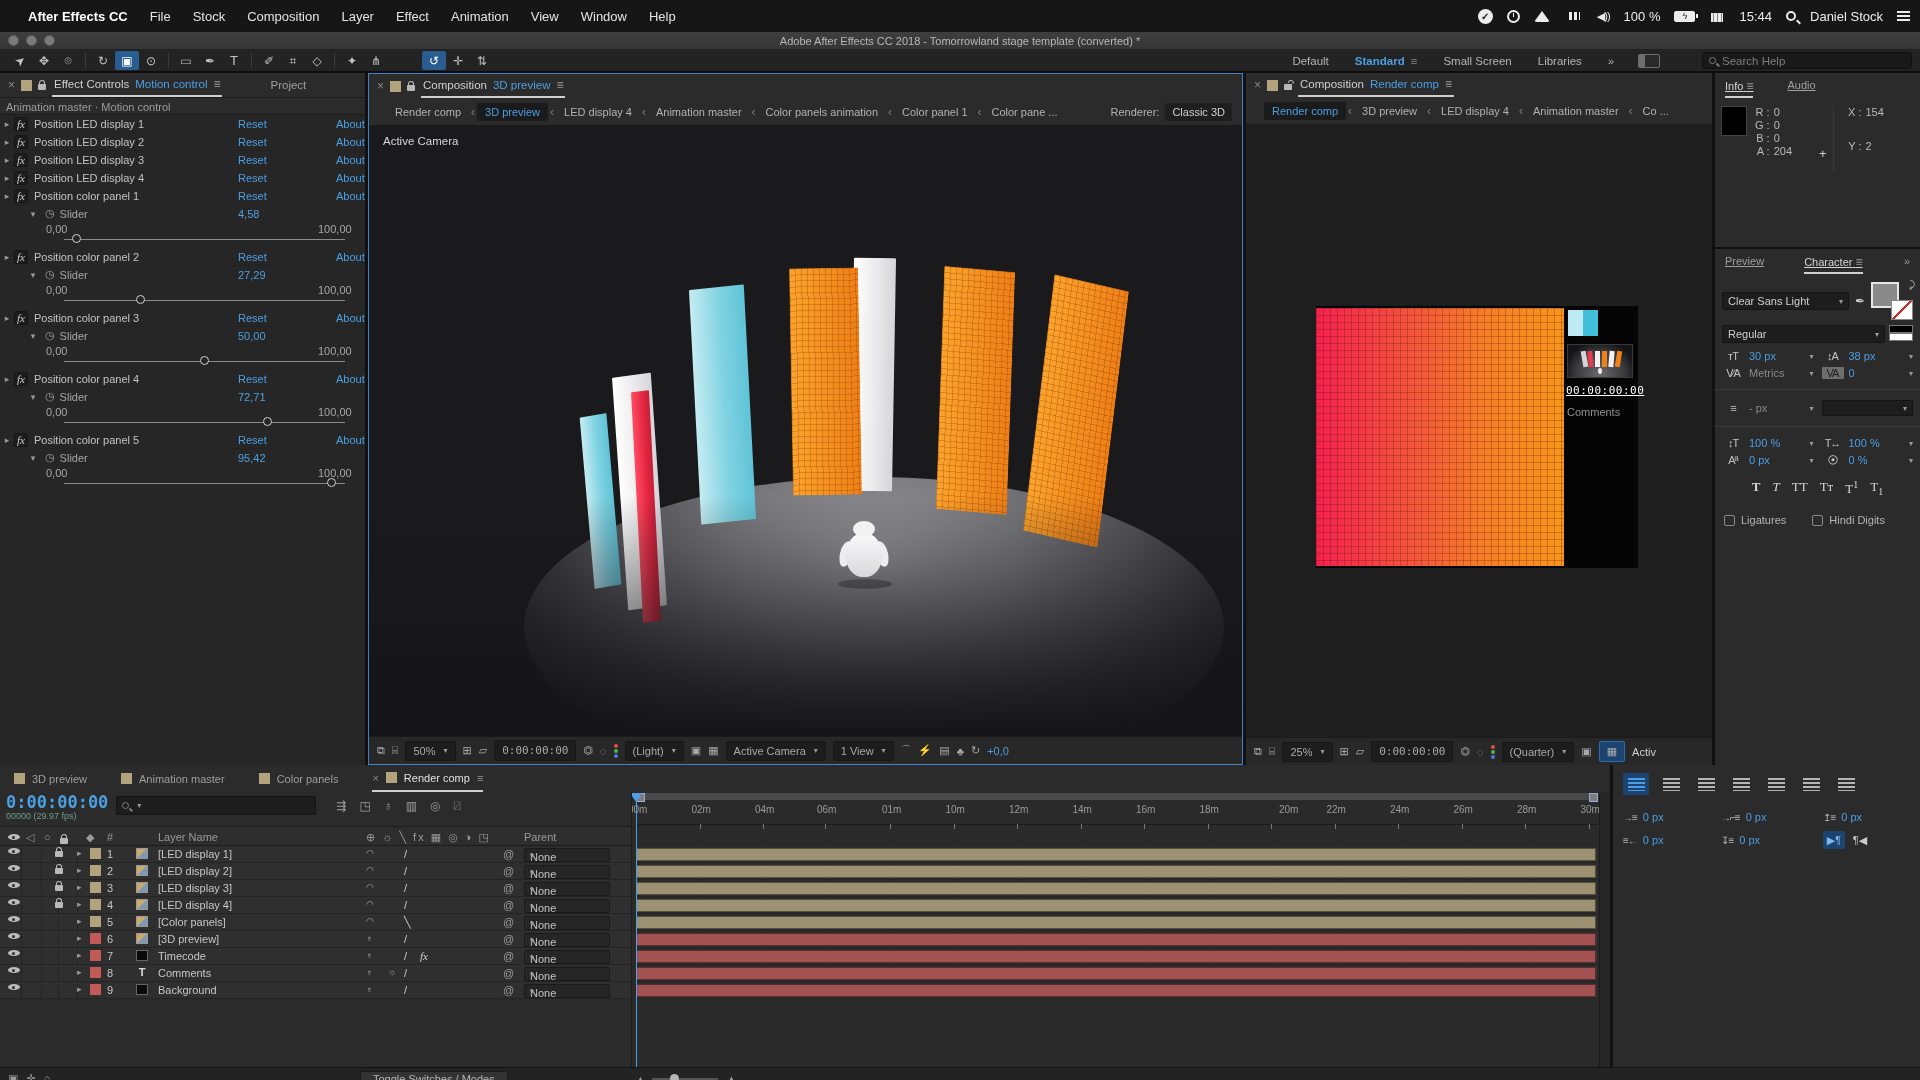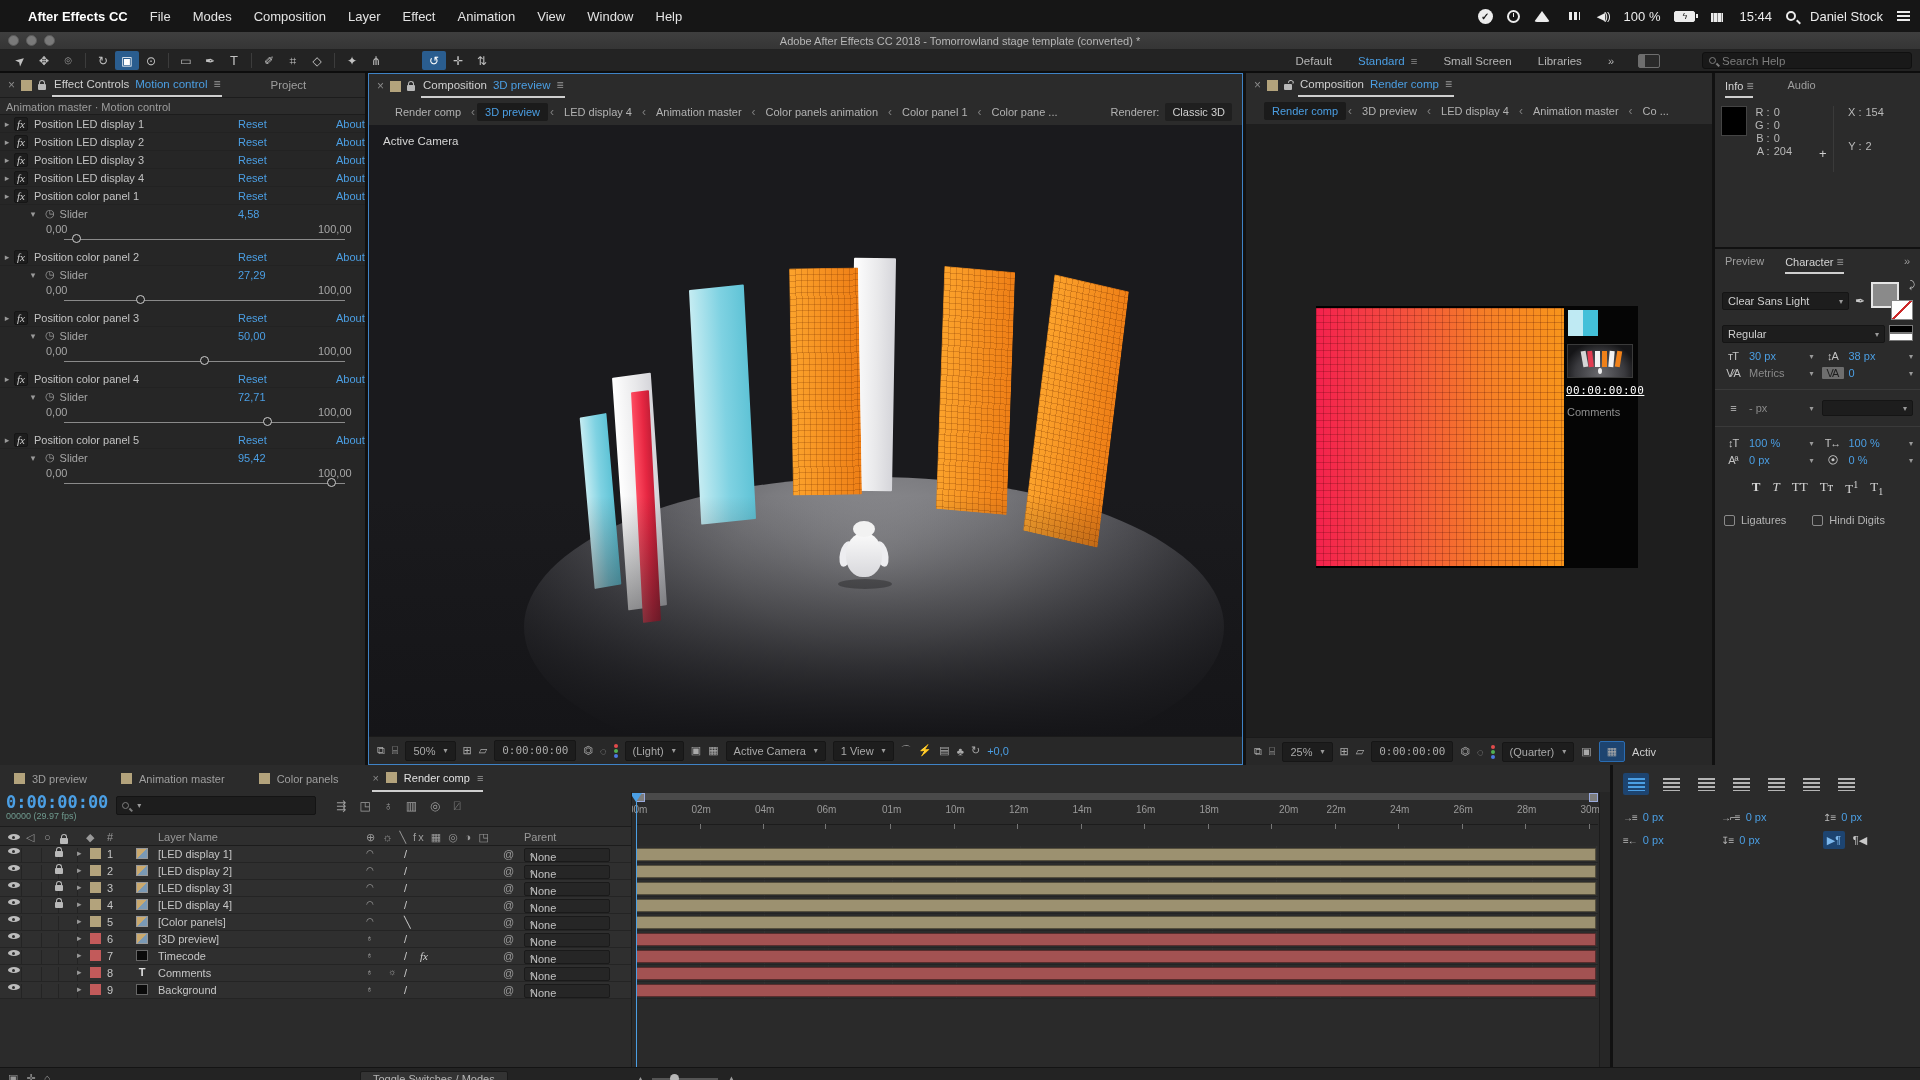--- a/index.html
+++ b/index.html
@@ -32,21 +32,21 @@
   .titlebar{height:18px;background:linear-gradient(#3f3f3f,#353535);display:flex;align-items:center;position:relative;border-bottom:1px solid #222;}
   .tlights{display:flex;gap:7px;margin-left:8px;}
   .tlights i{width:11px;height:11px;border-radius:50%;background:#7a7a7a;border:1px solid #5c5c5c;}
   .wtitle{position:absolute;left:0;right:0;text-align:center;color:#b7b7b7;font-size:11px;}
   
   .toolbar{height:23px;background:#232323;display:flex;align-items:center;padding:0 8px;border-bottom:2px solid #0d0d0d;}
   .tool{width:24px;height:19px;display:flex;align-items:center;justify-content:center;color:#c2c2c2;font-size:12px;border-radius:2px;}
   .tool.active{background:#2a5d8f;color:#fff;}
   .tdiv{width:1px;height:15px;background:#3c3c3c;margin:0 5px;}
   .ws-area{margin-left:auto;display:flex;align-items:center;gap:26px;font-size:11.5px;color:#b5b5b5;}
-  .ws.active{color:#4b9fe4;}
+  .ws.active{color:#4b9fe4;font-weight:bold;}
   .ws .wmenu{margin-left:6px;color:#8a8a8a;}
   .ovf{color:#b5b5b5;font-size:11px;letter-spacing:-2px;}
   .panelbtn{width:22px;height:14px;border:1px solid #6e6e6e;border-radius:2px;background:linear-gradient(90deg,#6e6e6e 6px,#2a2a2a 6px);}
   .searchbox{width:210px;height:17px;background:#191919;border:1px solid #101010;border-radius:3px;display:flex;align-items:center;gap:6px;padding:0 6px;color:#7d7d7d;margin-left:16px;}
   .sb-mag{width:7px;height:7px;border:1.5px solid #7d7d7d;border-radius:50%;position:relative;flex:none;}
   .sb-mag::after{content:"";position:absolute;left:6px;top:6px;width:4px;height:1.5px;background:#7d7d7d;transform:rotate(45deg);}
   
   .main{position:relative;height:692px;}
   .panel{position:absolute;background:#2b2b2b;overflow:hidden;}
   .phead{height:24px;display:flex;align-items:center;gap:6px;padding:0 8px;font-size:11.5px;color:#9f9f9f;background:#2b2b2b;}
@@ -114,21 +114,21 @@
     background-image:repeating-linear-gradient(90deg,rgba(60,0,0,.22) 0 1px,transparent 1px 7px),repeating-linear-gradient(rgba(60,0,0,.22) 0 1px,transparent 1px 7px),linear-gradient(90deg,#f4214e 0%,#f4543c 38%,#f67e27 68%,#f8951b 100%);}
   .ledside{position:absolute;right:0;top:0;bottom:0;width:74px;background:#050505;}
   .cy2{position:absolute;left:4px;top:4px;width:30px;height:26px;background:linear-gradient(90deg,#bfeaf3 0 50%,#43c0d9 50%);}
   .minithumb{position:absolute;left:3px;top:38px;width:66px;height:34px;background:radial-gradient(ellipse at 50% 90%,#6a6a6e 0%,#39393d 55%,#151517 80%);border:1px solid #3a3a3a;overflow:hidden;}
   .minithumb i{position:absolute;bottom:10px;width:5px;height:16px;display:block;}
   .ovl-tc{position:absolute;left:2px;top:78px;color:#fff;font-size:11px;letter-spacing:.5px;text-decoration:underline;}
   .ovl-cm{position:absolute;left:3px;top:100px;color:#8f8f8f;font-size:11px;}
   
   #infopanel{left:1715px;top:0;width:205px;height:174px;}
   .itabs{display:flex;gap:34px;padding:6px 10px 4px;}
-  .itab{color:#9f9f9f;}
+  .itab{color:#9f9f9f;text-decoration:underline;}
   .itab.active{color:#d4d4d4;border-bottom:2px solid #cfcfcf;padding-bottom:3px;}
   .info-body{display:flex;padding:4px 6px;position:relative;}
   .swatch{width:26px;height:30px;background:#000;border:1px solid #444;margin-right:8px;}
   .kv{display:grid;grid-template-columns:auto auto;gap:1px 4px;}
   .kv b{font-weight:normal;color:#b9b9b9;text-align:right;}
   .kv span{color:#b9b9b9;}
   .xycol{position:absolute;left:118px;top:4px;border-left:1px solid #3a3a3a;padding-left:14px;height:66px;}
   .cross{position:absolute;left:104px;top:44px;color:#cfcfcf;font-size:13px;}
   .info-lines{border-top:1px solid #3a3a3a;margin-top:4px;padding:4px 6px;line-height:15px;color:#b0b0b0;}
   #charpanel{left:1715px;top:176px;width:205px;height:516px;}
@@ -244,21 +244,21 @@
 <body>
 
 <div class="app">
 
   <div class="menubar">
     <span class="apple"></span>
     <span class="appname">After Effects CC</span>
     <span style="display:flex">
 
     <span class="mitem">File</span>
-        <span class="mitem">Modes</span>
+        <span class="mitem">Stock</span>
         <span class="mitem">Composition</span>
         <span class="mitem">Layer</span>
         <span class="mitem">Effect</span>
         <span class="mitem">Animation</span>
         <span class="mitem">View</span>
         <span class="mitem">Window</span>
         <span class="mitem">Help</span>
       </span>
     <span class="mb-right">
       <span class="ic-check">✓</span>
@@ -731,21 +731,21 @@
         <b>X :</b>
             <span>154</span>
             <b>Y :</b>
             <span>2</span>
           </span>
         <span class="cross">+</span>
       </div>
     </div>
 
     <div class="panel" id="charpanel">
-      <div class="itabs" style="gap:21px">
+      <div class="itabs" style="gap:40px">
         <span class="itab">Preview</span>
         <span class="itab active"><span>Character</span> <span class="pmenu">≡</span></span>
         <span class="chevs">»</span>
       </div>
       <div class="cp-body">
         <div class="cp-row">
           <span class="cp-sel">
               <span>Clear Sans Light</span>
               <span class="ddown">▾</span>
             </span>

